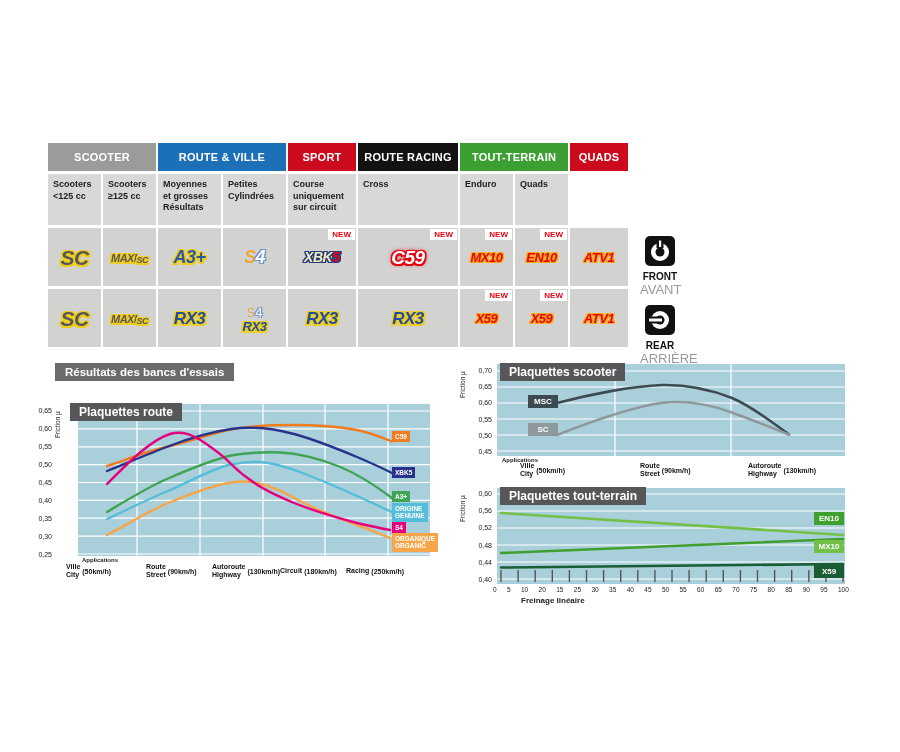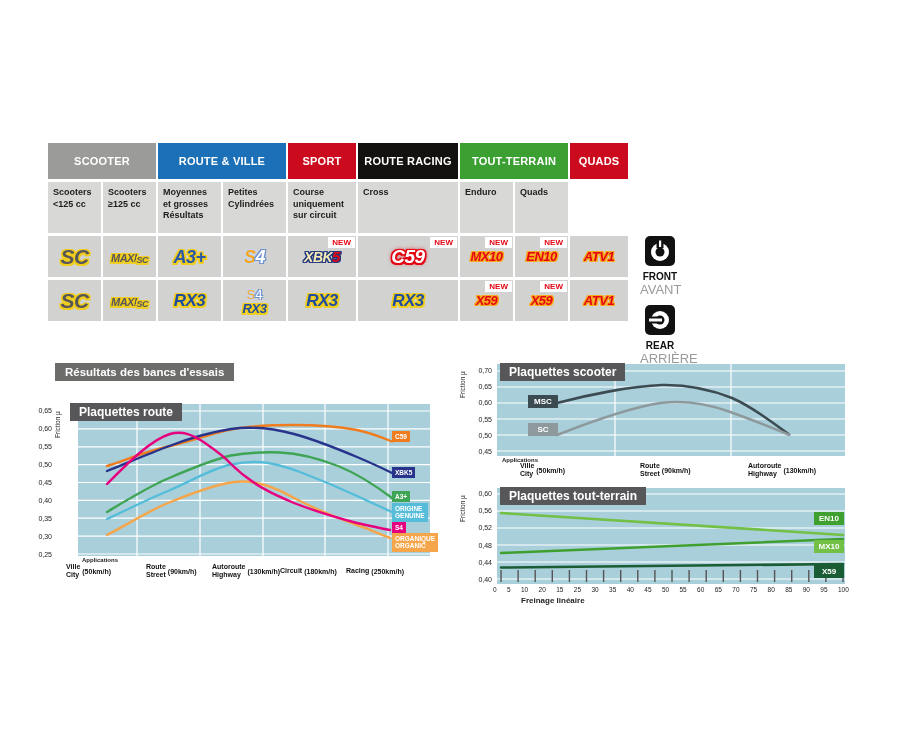--- a/index.html
+++ b/index.html
@@ -3,27 +3,27 @@
 <meta charset="utf-8">
 <style>
   html,body{margin:0;padding:0;}
   body{width:900px;height:752px;background:#fff;position:relative;overflow:hidden;
        font-family:"Liberation Sans",sans-serif;color:#1d1d1b;}
 
   
   #apptable{position:absolute;left:48px;top:143px;}
   .ggrid{display:grid;grid-template-columns:108px 128px 68px 100px 108px 58px;column-gap:2px;}
   .tgrid{display:grid;grid-template-columns:53px 53px 63px 63px 68px 100px 53px 53px 58px;column-gap:2px;margin-top:3px;}
-  .gcell{height:36px;display:flex;align-items:center;justify-content:center;
+  .gcell{height:28px;display:flex;align-items:center;justify-content:center;
          color:#fff;font-weight:bold;font-size:11px;letter-spacing:.2px;}
   .g-scooter{background:#9b9b9a;} .g-route{background:#1b70b8;} .g-sport{background:#cb0a1d;}
   .g-racing{background:#141210;} .g-tt{background:#3ba031;} .g-quads{background:#cb0a1d;}
   .subcell{background:#d8d8d7;height:46px;padding:5px 3px 0 5px;font-size:9px;font-weight:bold;
            white-space:pre-line;line-height:1.3;color:#1d1d1b;}
-  .prodcell{background:#d2d2d1;height:41px;position:relative;display:flex;align-items:center;justify-content:center;}
+  .prodcell{background:#d2d2d1;height:58px;position:relative;display:flex;align-items:center;justify-content:center;}
   .newbadge{position:absolute;top:1px;right:1px;background:#fff;color:#e30613;
             font-size:8px;font-weight:bold;padding:1px 4px;}
   
   .logo{font-style:italic;font-weight:bold;letter-spacing:-.5px;line-height:1;white-space:nowrap;}
   .oY{text-shadow:-1.5px -1.5px 0 #f0cd1c,1.5px -1.5px 0 #f0cd1c,-1.5px 1.5px 0 #f0cd1c,1.5px 1.5px 0 #f0cd1c,-1.5px 0 0 #f0cd1c,1.5px 0 0 #f0cd1c,0 -1.5px 0 #f0cd1c,0 1.5px 0 #f0cd1c;}
   .oO{text-shadow:-1.2px -1.2px 0 #f8a81b,1.2px -1.2px 0 #f8a81b,-1.2px 1.2px 0 #f8a81b,1.2px 1.2px 0 #f8a81b,-1.2px 0 0 #f8a81b,1.2px 0 0 #f8a81b,0 -1.2px 0 #f8a81b,0 1.2px 0 #f8a81b;}
   .oN{text-shadow:-1.2px -1.2px 0 #23387d,1.2px -1.2px 0 #23387d,-1.2px 1.2px 0 #23387d,1.2px 1.2px 0 #23387d,-1.2px 0 0 #23387d,1.2px 0 0 #23387d,0 -1.2px 0 #23387d,0 1.2px 0 #23387d;}
   .sc-logo{font-size:21px;color:#57575a;}
   .maxi1{font-size:11px;color:#57575a;} .maxi2{font-size:9px;color:#57575a;vertical-align:-1px;}
   .a3-logo{font-size:18px;color:#2b59a8;}

